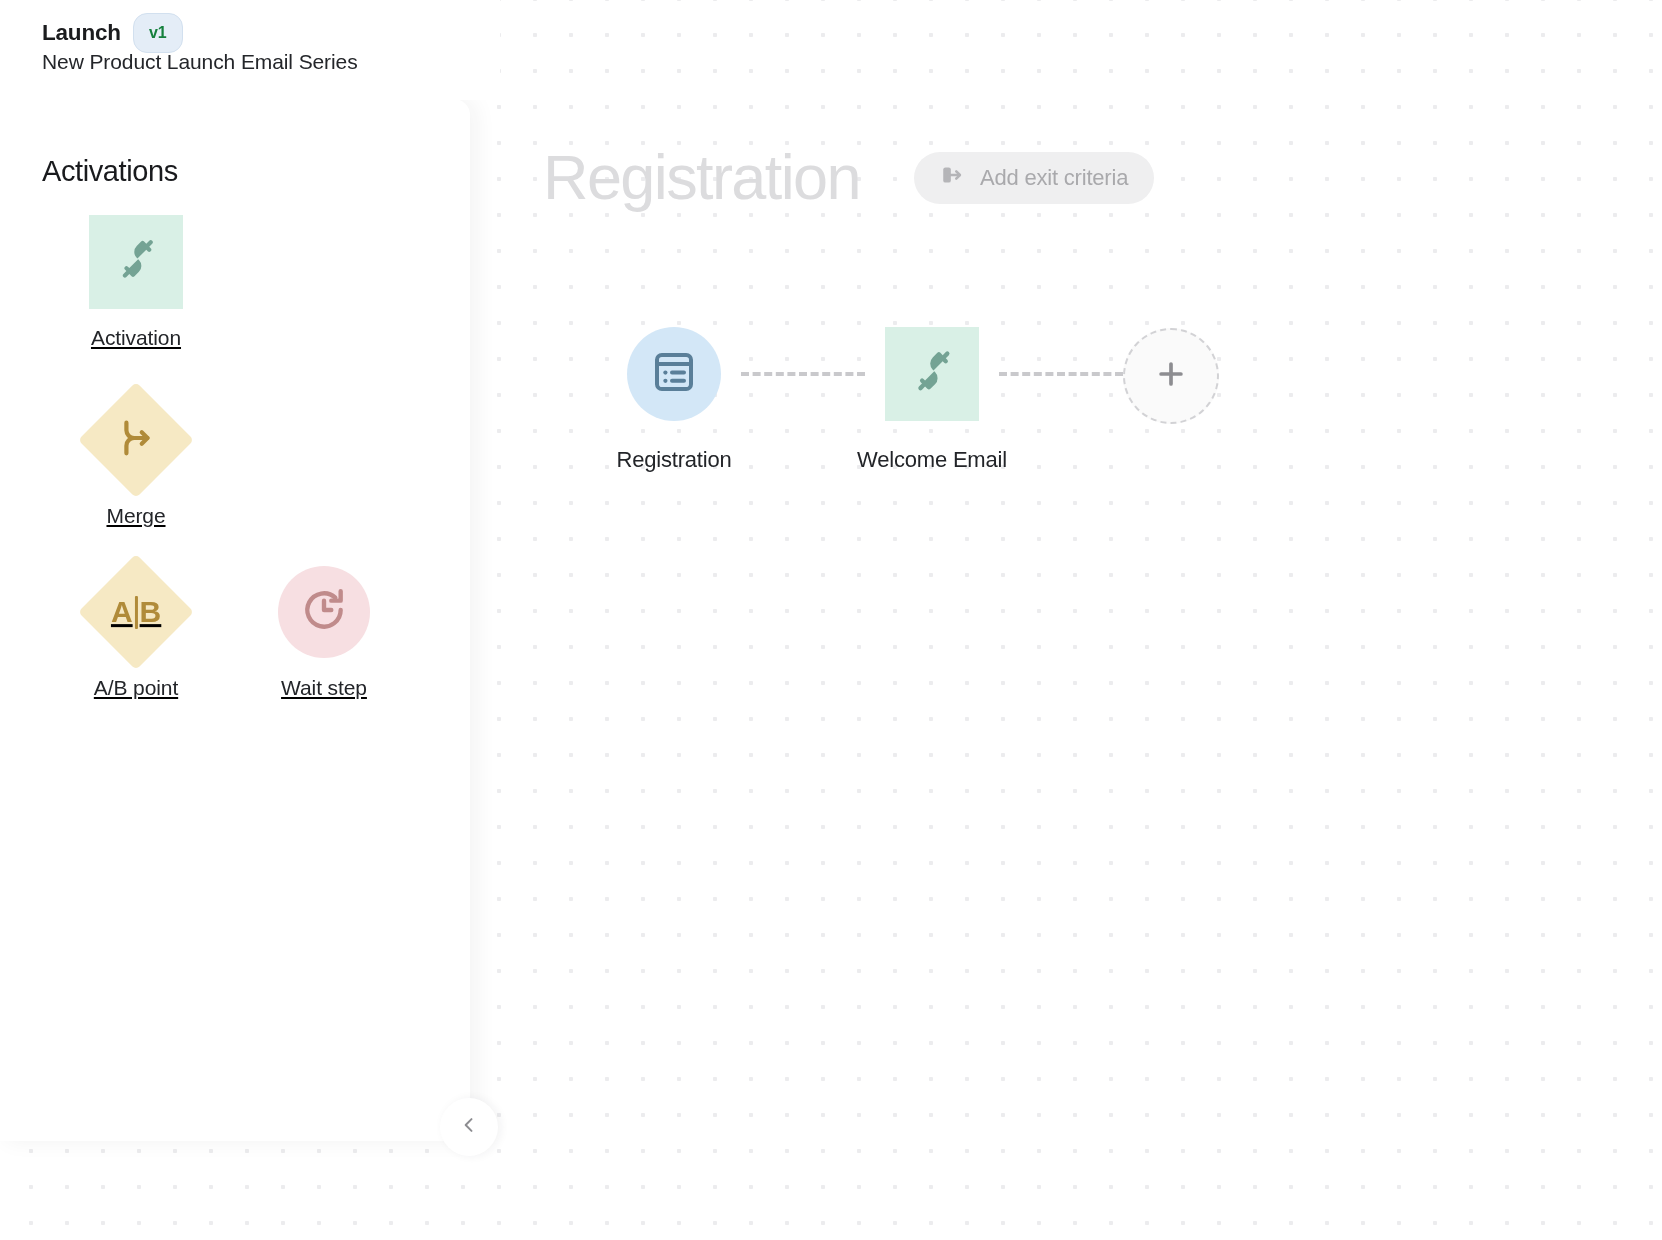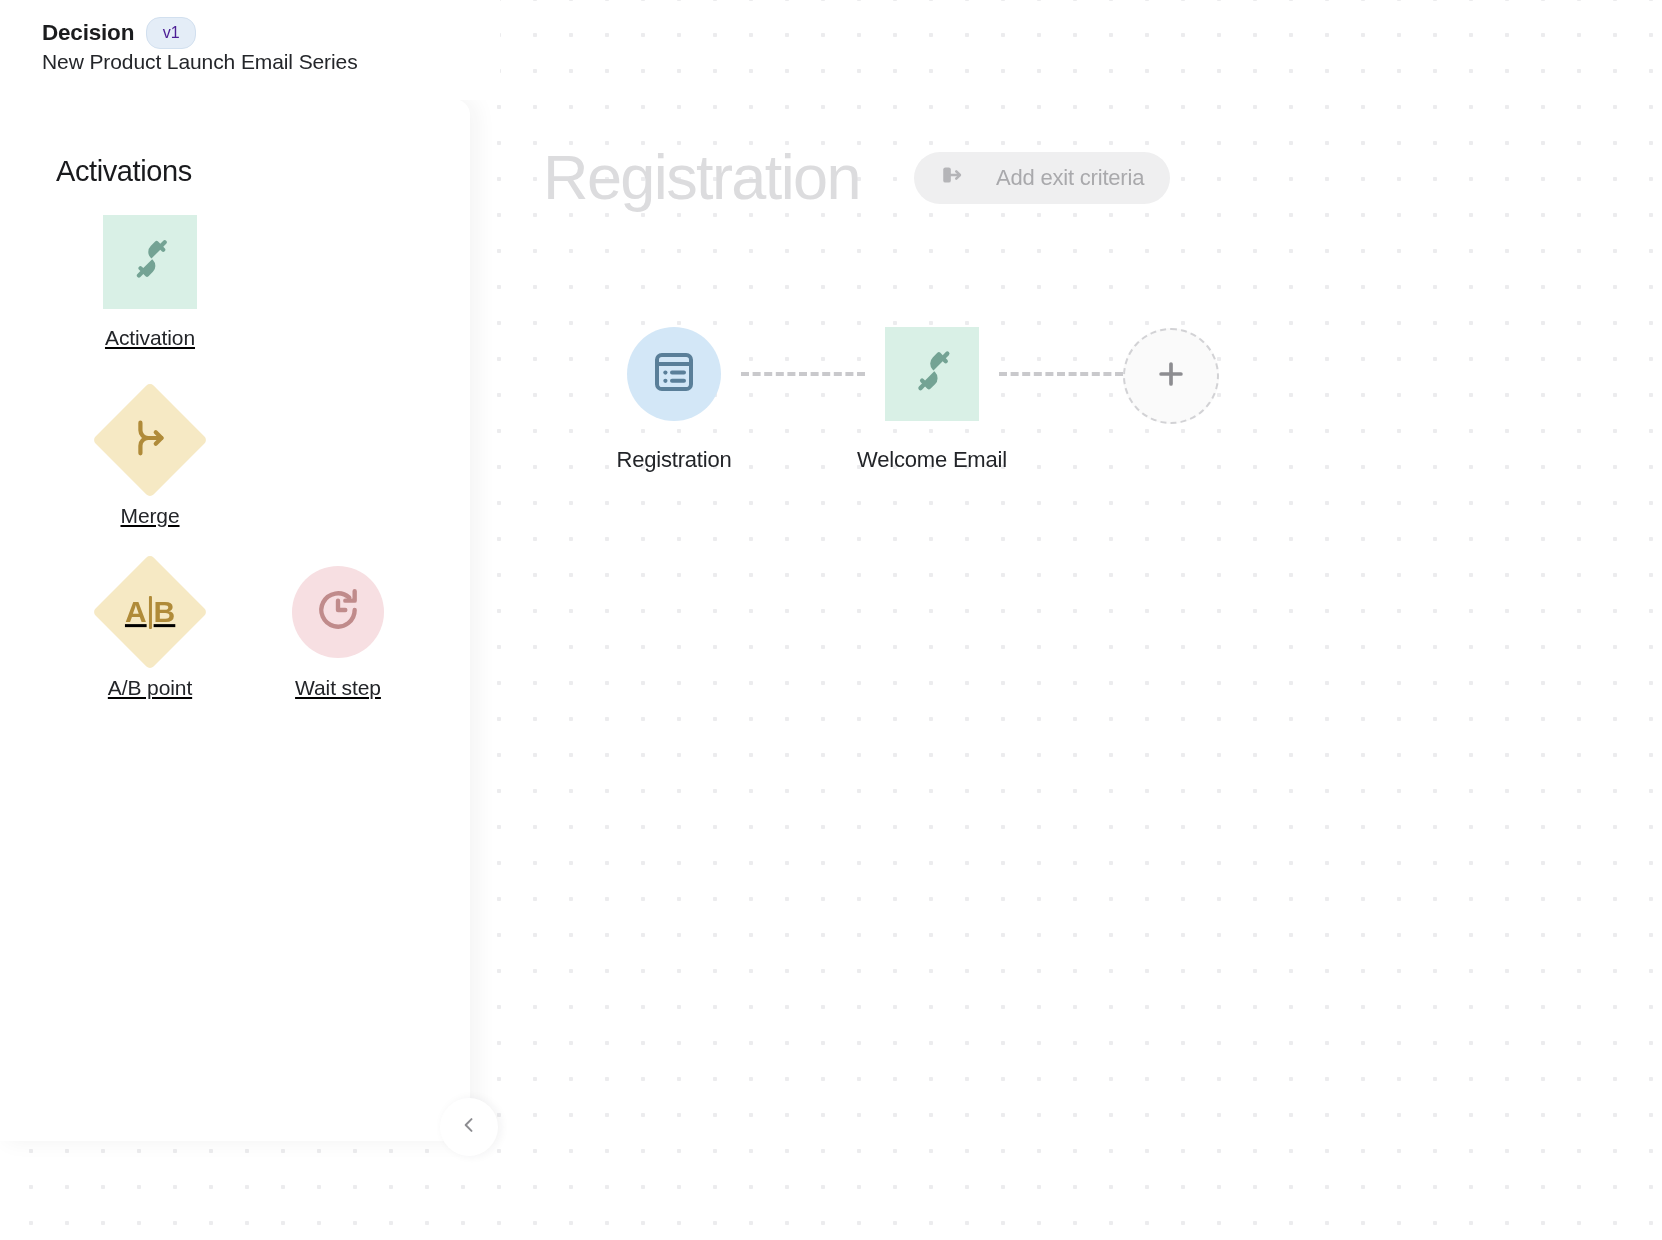--- a/index.html
+++ b/index.html
@@ -37,47 +37,48 @@
     font-size: 22.5px;
     font-weight: bold;
     color: #1b1c1e;
     letter-spacing: -0.2px;
   }
   .version-badge {
     display: inline-flex;
     align-items: center;
     justify-content: center;
     min-width: 50px;
-    height: 32px;
+    height: 40px;
     padding: 0 12px;
     border-radius: 14px;
     background: #e4edf7;
     border: 1px solid #d2e0ef;
-    color: #4c1d95;
+    color: #15803d;
     font-size: 16px;
+    font-weight: bold;
   }
   .journey-subtitle {
     margin-top: 2px;
     font-size: 21px;
     color: #24262a;
     letter-spacing: -0.1px;
   }
 
   
   .sidebar {
     position: absolute;
     left: 0; top: 99px;
     width: 470px; height: 1042px;
     background: #ffffff;
     border-top-right-radius: 16px;
     box-shadow: 6px 0 22px rgba(30, 35, 45, 0.055);
     padding: 56px 0 0 0;
     z-index: 5;
   }
-  .section { margin-bottom: 6px; margin-left: 14px; }
+  .section { margin-bottom: 6px; }
   .section-title {
     font-size: 29px;
     color: #191a1d;
     letter-spacing: -0.4px;
     padding-left: 42px;
     margin-bottom: 24px;
   }
   .palette-row {
     display: flex;
     padding-left: 42px;
@@ -173,21 +174,21 @@
   }
   .canvas-title {
     font-size: 63px;
     color: #dcdcde;
     letter-spacing: -1.6px;
     line-height: 1;
   }
   .exit-pill {
     display: flex;
     align-items: center;
-    gap: 30px;
+    gap: 14px;
     height: 52px;
     padding: 0 26px;
     border-radius: 26px;
     background: #efeff0;
     color: #a9a9ac;
     font-size: 22px;
     cursor: pointer;
     letter-spacing: -0.2px;
   }
 
@@ -247,21 +248,21 @@
     cursor: pointer;
   }
 </style>
 </head>
 <body>
 
 <div class="app">
 
   <div class="header">
     <div class="header-top">
-      <span class="journey-title">Decision</span>
+      <span class="journey-title">Launch</span>
       <span class="version-badge">v1</span>
     </div>
     <div class="journey-subtitle">New Product Launch Email Series</div>
   </div>
 
   <div class="sidebar">
 
     <div class="section">
       <div class="section-title">Activations</div>
       <div class="palette-row">

